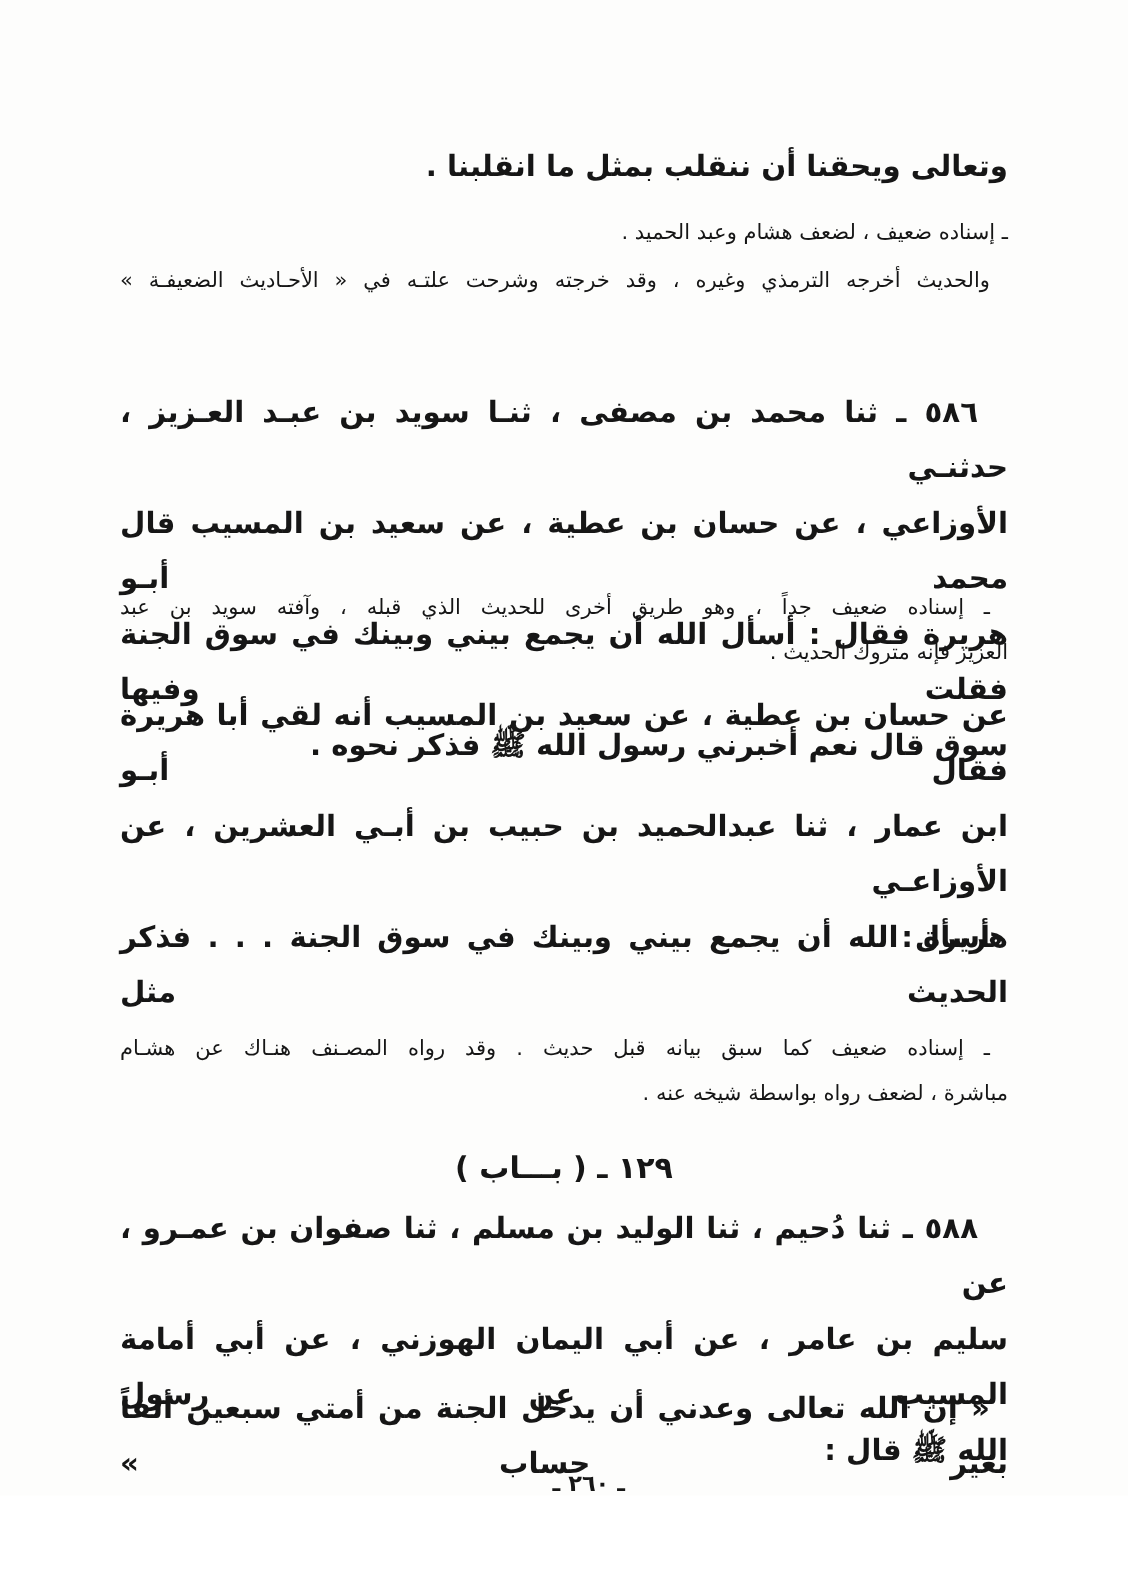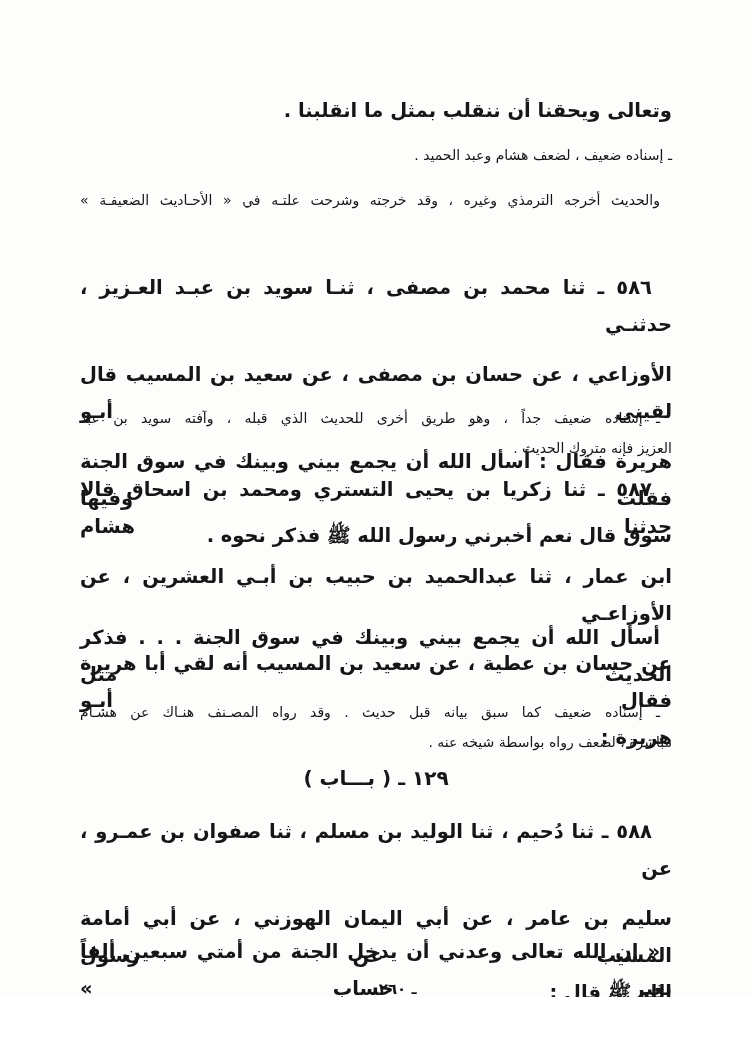--- a/index.html
+++ b/index.html
@@ -33,21 +33,20 @@
   }
   .small .line {
     font-size: 14px;
     font-weight: 400;
     line-height: 30px;
   }
   .line { text-align: right; white-space: normal; }
   .line.fill {
     text-align: justify;
     text-align-last: justify;
-    margin-top: 13px;
     -moz-text-align-last: justify;
   }
   .line.ind  { text-indent: 20px; }
   .line.ind-sm { text-indent: 12px; }
   .centered { text-align: center; text-align-last: center !important; }
   .heading .line { font-size: 20px; font-weight: 700; line-height: 37px; }
   .pageno {
     position: absolute;
     left: 0; right: 0;
     text-align: center;
@@ -82,34 +81,33 @@
   <div id="b-note1" class="block small">
     <div class="line">ـ إسناده ضعيف ، لضعف هشام وعبد الحميد .</div>
   </div>
 
   <div id="b-takhrij" class="block small">
     <div class="line fill ind-sm">والحديث أخرجه الترمذي وغيره ، وقد خرجته وشرحت علتـه في « الأحـاديث الضعيفـة »</div>
   </div>
 
   <div id="b-h586" class="block main">
     <div class="line fill ind">٥٨٦ ـ ثنا محمد بن مصفى ، ثنـا سويد بن عبـد العـزيز ، حدثنـي</div>
-    <div class="line fill">الأوزاعي ، عن حسان بن مصفى ، عن سعيد بن المسيب قال لقيني أبـو</div>
+    <div class="line fill">الأوزاعي ، عن حسان بن عطية ، عن سعيد بن المسيب قال محمد أبـو</div>
     <div class="line fill">هريرة فقال : أسأل الله أن يجمع بيني وبينك في سوق الجنة فقلت وفيها</div>
     <div class="line">سوق قال نعم أخبرني رسول الله ﷺ فذكر نحوه .</div>
   </div>
 
   <div id="b-note586" class="block small">
     <div class="line fill ind-sm">ـ إسناده ضعيف جداً ، وهو طريق أخرى للحديث الذي قبله ، وآفته سويد بن عبد</div>
     <div class="line">العزيز فإنه متروك الحديث .</div>
   </div>
 
   <div id="b-h587" class="block main">
-    <div class="line fill ind">٥٨٧ ـ ثنا زكريا بن يحيى التستري ومحمد بن اسحاق قالا حدثنا هشام</div>
+    <div class="line fill">عن حسان بن عطية ، عن سعيد بن المسيب أنه لقي أبا هريرة فقال أبـو</div>
     <div class="line fill">ابن عمار ، ثنا عبدالحميد بن حبيب بن أبـي العشرين ، عن الأوزاعـي</div>
-    <div class="line fill">عن حسان بن عطية ، عن سعيد بن المسيب أنه لقي أبا هريرة فقال أبـو</div>
     <div class="line">هريرة :</div>
   </div>
 
   <div id="b-quote587" class="block main">
     <div class="line fill ind-sm">أسأل الله أن يجمع بيني وبينك في سوق الجنة . . . فذكر الحديث مثل</div>
   </div>
 
   <div id="b-note587" class="block small">
     <div class="line fill ind-sm">ـ إسناده ضعيف كما سبق بيانه قبل حديث . وقد رواه المصـنف هنـاك عن هشـام</div>
     <div class="line">مباشرة ، لضعف رواه بواسطة شيخه عنه .</div>

